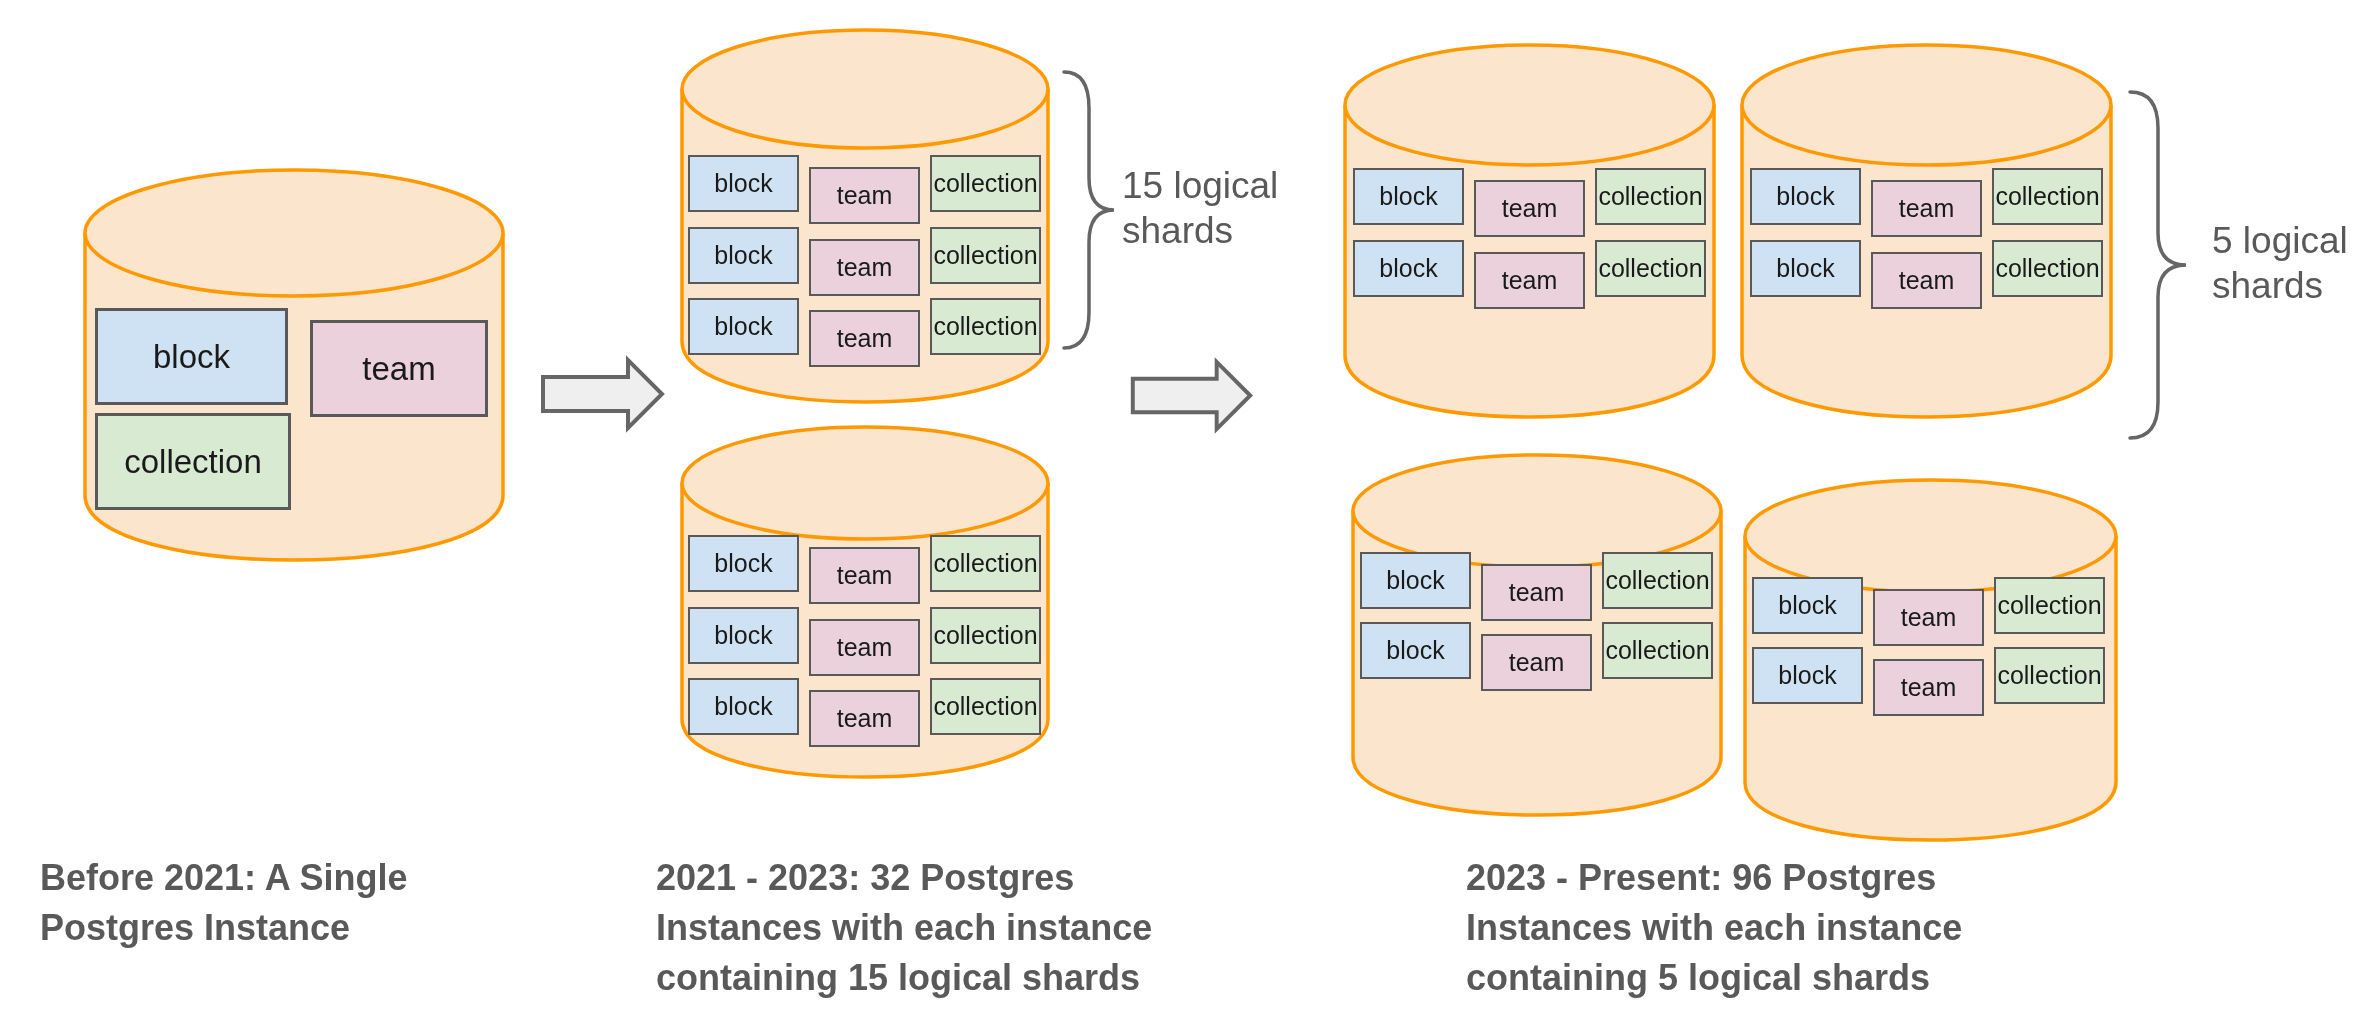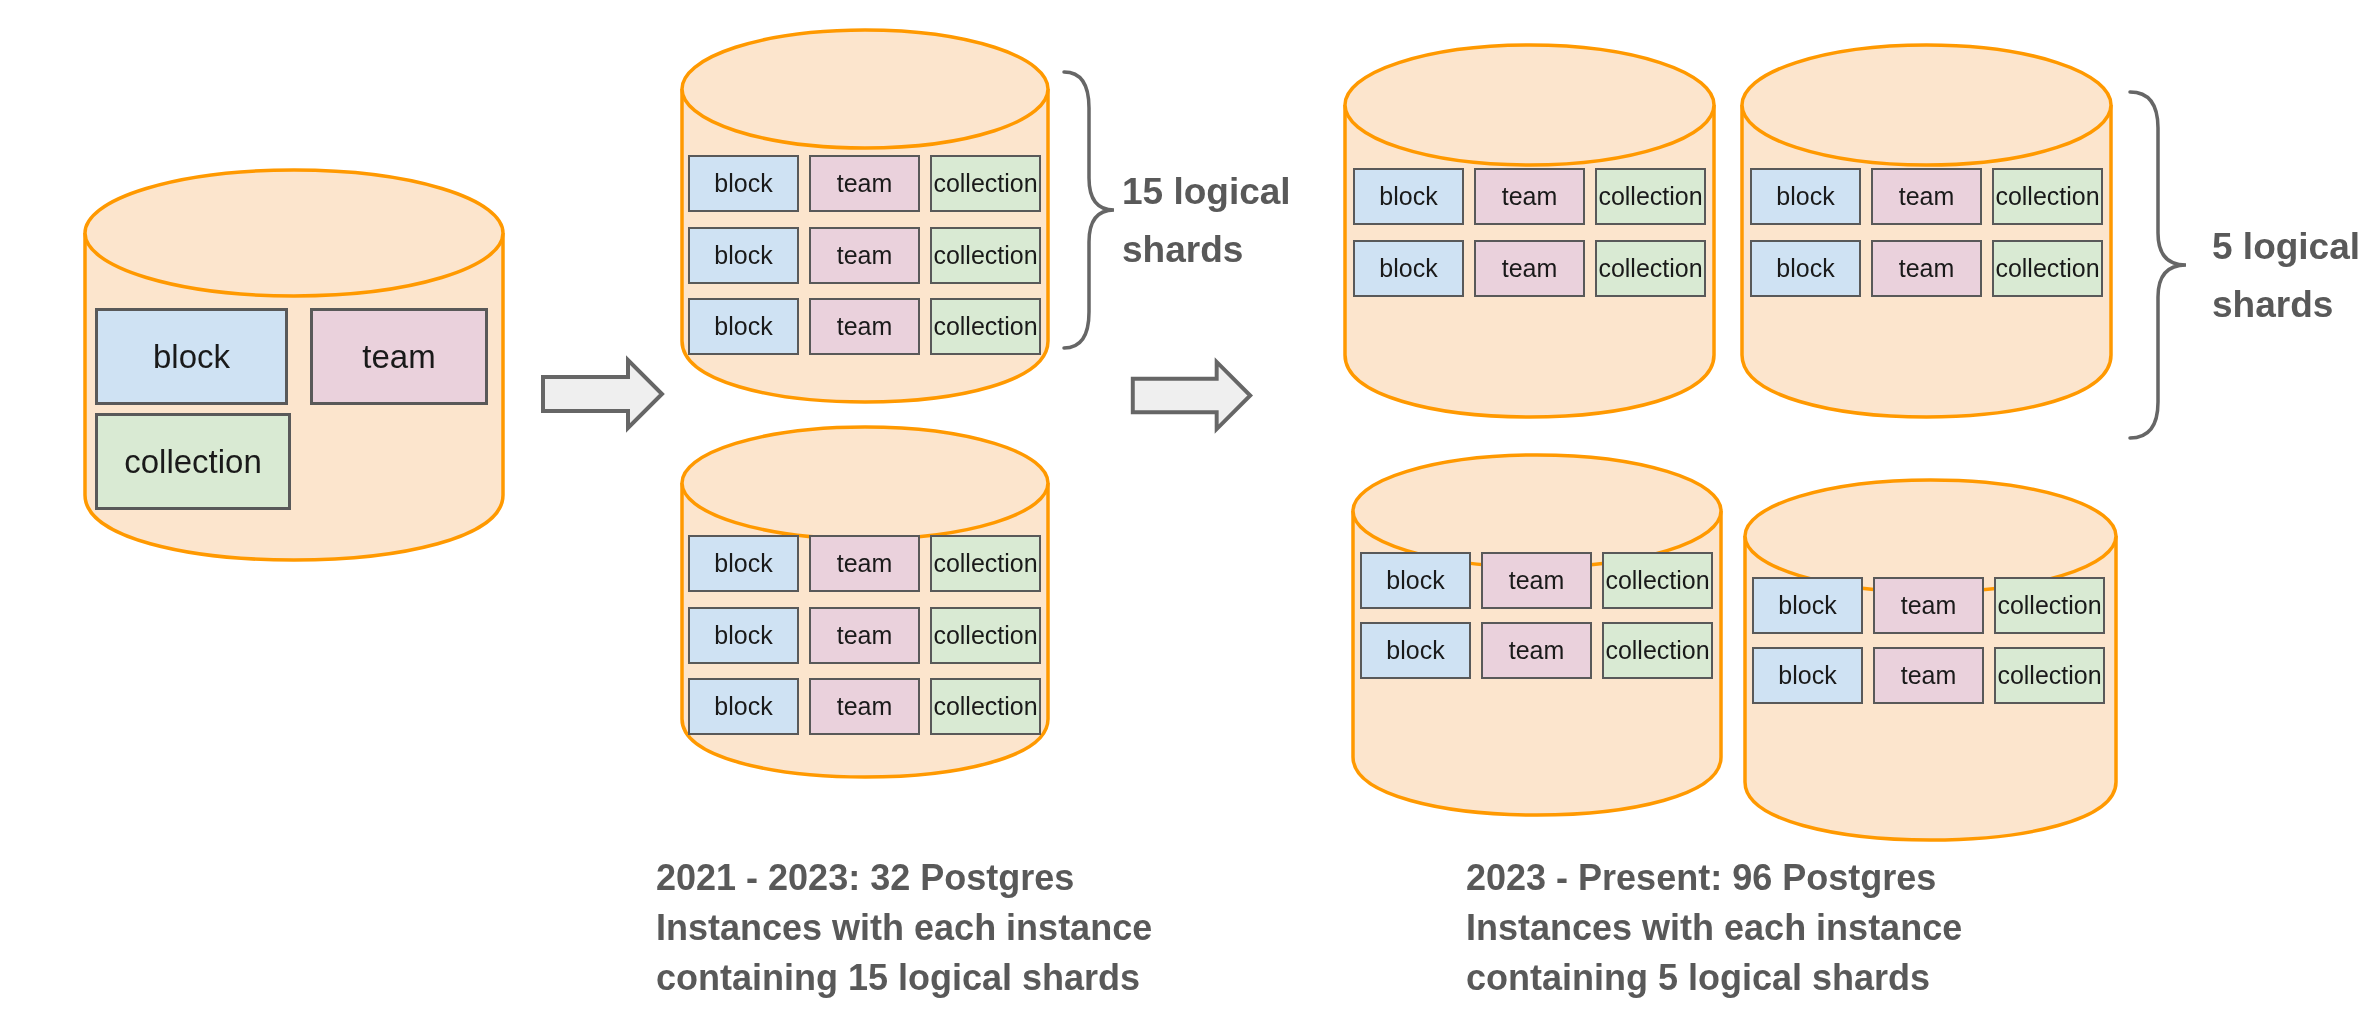--- a/index.html
+++ b/index.html
@@ -19,49 +19,51 @@
   }
   .row{position:absolute;display:flex;gap:10px;}
   .tbox{
     box-sizing:border-box;width:111px;height:57px;
     display:flex;align-items:center;justify-content:center;
     border:2.5px solid var(--box-border);
     font-size:25px;color:var(--box-text);white-space:nowrap;
   }
   .tbox.lg{position:absolute;font-size:33px;border-width:3px;}
   .b{background:var(--block-fill);text-align:right;}
-  .t{background:var(--team-fill);}
+  .t{background:var(--team-fill);margin-top:12px;}
   .c{background:var(--collection-fill);}
   .caption{
     position:absolute;font-size:36px;font-weight:bold;line-height:50px;
     color:var(--caption-color);white-space:pre-line;
   }
   .annotation{
-    position:absolute;font-size:37px;line-height:58px;
-    color:var(--annotation-color);white-space:pre-line;font-weight:bold;
+    position:absolute;font-size:37px;line-height:45px;
+    color:var(--annotation-color);white-space:pre-line;
   }
   svg.arrow{position:absolute;overflow:visible;}
   svg.arrow polygon{fill:var(--arrow-fill);stroke:var(--arrow-stroke);stroke-width:4;stroke-linejoin:miter;}
   svg[data-brace]{position:absolute;overflow:visible;}
   svg[data-brace] path{fill:none;stroke:var(--brace-color);stroke-width:3.5;stroke-linecap:round;}
 </style>
 </head>
 <body>
 
 <div id="canvas">
 
   <svg data-cyl="" style="left:83px;top:168px;width:422px;height:392px" viewBox="0 0 422 392">
       <path d="M 2,65 L 2,327 C 2,413.6666666666667 420,413.6666666666667 420,327 L 420,65"></path>
       <ellipse cx="211" cy="65" rx="209" ry="63"></ellipse>
     </svg>
 
   <div class="tbox lg b" style="left:95px;top:308px;width:193px;height:97px">block</div>
   <div class="tbox lg t" style="left:310px;top:308px;width:178px;height:97px">team</div>
   <div class="tbox lg c" style="left:95px;top:413px;width:196px;height:97px">collection</div>
 
+  <div class="caption" style="left:40px;top:853px">Before 2021: A Single
+Postgres Instance</div>
 
   <svg class="arrow" viewBox="0 0 126 76" style="left:540px;top:356px;width:126px;height:76px">
     <polygon points="3,21 88,21 88,4 122,38 88,72 88,55 3,55"></polygon>
   </svg>
 
   <svg data-cyl="" style="left:680px;top:28px;width:370px;height:374px" viewBox="0 0 370 374">
       <path d="M 2,61 L 2,313 C 2,394.3333333333333 368,394.3333333333333 368,313 L 368,61"></path>
       <ellipse cx="185" cy="61" rx="183" ry="59"></ellipse>
     </svg>
 

